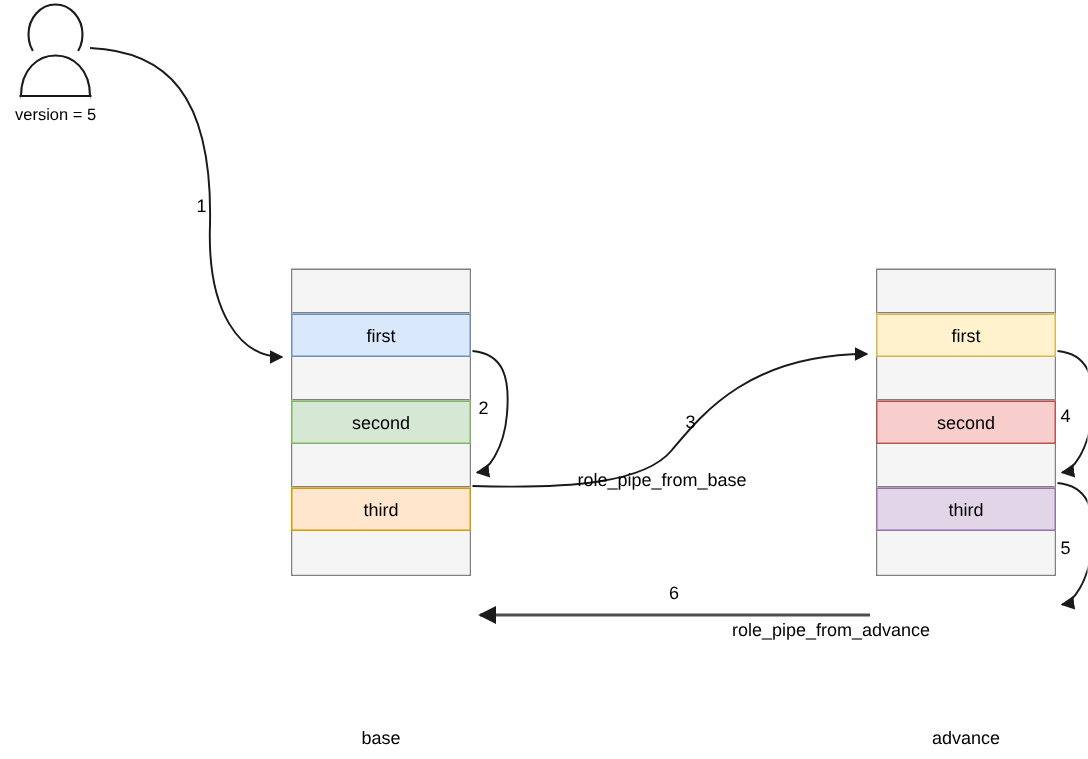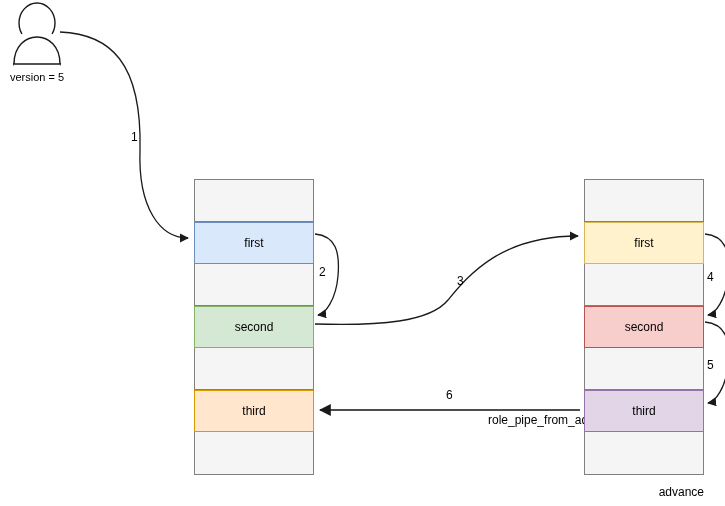--- a/index.html
+++ b/index.html
@@ -30,21 +30,21 @@
     height: 506px;
     pointer-events: none;
   }
   .column {
     position: absolute;
     width: 120px;
     border: 1px solid #808080;
     box-sizing: border-box;
   }
   .cell {
-    height: 42px;
+    height: 29px;
     box-sizing: border-box;
     border-bottom: 1px solid #808080;
     background: #f5f5f5;
     display: flex;
     align-items: center;
     justify-content: center;
     font-size: 12px;
     line-height: 1;
     color: #000000;
   }
@@ -116,34 +116,36 @@
 
   <div class="column" id="col-base" style="left:194px; top:179px;">
     <div class="cell" style="background: rgb(245, 245, 245);"></div>
     <div class="cell filled" id="base-c1" style="background: rgb(218, 232, 252); border: 1px solid rgb(108, 142, 191); margin-left: -1px; margin-right: -1px; width: calc(100% + 2px); position: relative; z-index: 2;">first</div>
     <div class="cell" style="background: rgb(245, 245, 245);"></div>
     <div class="cell filled" id="base-c3" style="background: rgb(213, 232, 212); border: 1px solid rgb(130, 179, 102); margin-left: -1px; margin-right: -1px; width: calc(100% + 2px); position: relative; z-index: 2;">second</div>
     <div class="cell" style="background: rgb(245, 245, 245);"></div>
     <div class="cell filled" id="base-c5" style="background: rgb(255, 230, 204); border: 1px solid rgb(215, 155, 0); margin-left: -1px; margin-right: -1px; width: calc(100% + 2px); position: relative; z-index: 2;">third</div>
     <div class="cell" style="background: rgb(245, 245, 245);"></div>
   </div>
+  <div class="col-label" style="left:194px; top:485px;">base</div>
 
   <div class="column" id="col-advance" style="left:584px; top:179px;">
     <div class="cell" style="background: rgb(245, 245, 245);"></div>
     <div class="cell filled" id="adv-c1" style="background: rgb(255, 242, 204); border: 1px solid rgb(214, 182, 86); margin-left: -1px; margin-right: -1px; width: calc(100% + 2px); position: relative; z-index: 2;">first</div>
     <div class="cell" style="background: rgb(245, 245, 245);"></div>
     <div class="cell filled" id="adv-c3" style="background: rgb(248, 206, 204); border: 1px solid rgb(184, 84, 80); margin-left: -1px; margin-right: -1px; width: calc(100% + 2px); position: relative; z-index: 2;">second</div>
     <div class="cell" style="background: rgb(245, 245, 245);"></div>
     <div class="cell filled" id="adv-c5" style="background: rgb(225, 213, 231); border: 1px solid rgb(150, 115, 166); margin-left: -1px; margin-right: -1px; width: calc(100% + 2px); position: relative; z-index: 2;">third</div>
     <div class="cell" style="background: rgb(245, 245, 245);"></div>
   </div>
-  <div class="col-label" style="left:584px; top:485px;text-align:right;">advance</div>
+  <div class="col-label" style="left:584px; top:485px;">advance</div>
 
   <div class="edge-label" style="left:131px; top:130px;">1</div>
   <div class="edge-label" style="left:319px; top:265px;">2</div>
   <div class="edge-label" style="left:457px; top:274px;">3</div>
   <div class="edge-label" style="left:707px; top:270px;">4</div>
   <div class="edge-label" style="left:707px; top:358px;">5</div>
   <div class="edge-label" style="left:446px; top:388px;">6</div>
 
+  <div class="edge-label" style="left:385px; top:313px;">role_pipe_from_base</div>
   <div class="edge-label" style="left:488px; top:413px;">role_pipe_from_advance</div>
 
 </div>
 
 </body></html>

